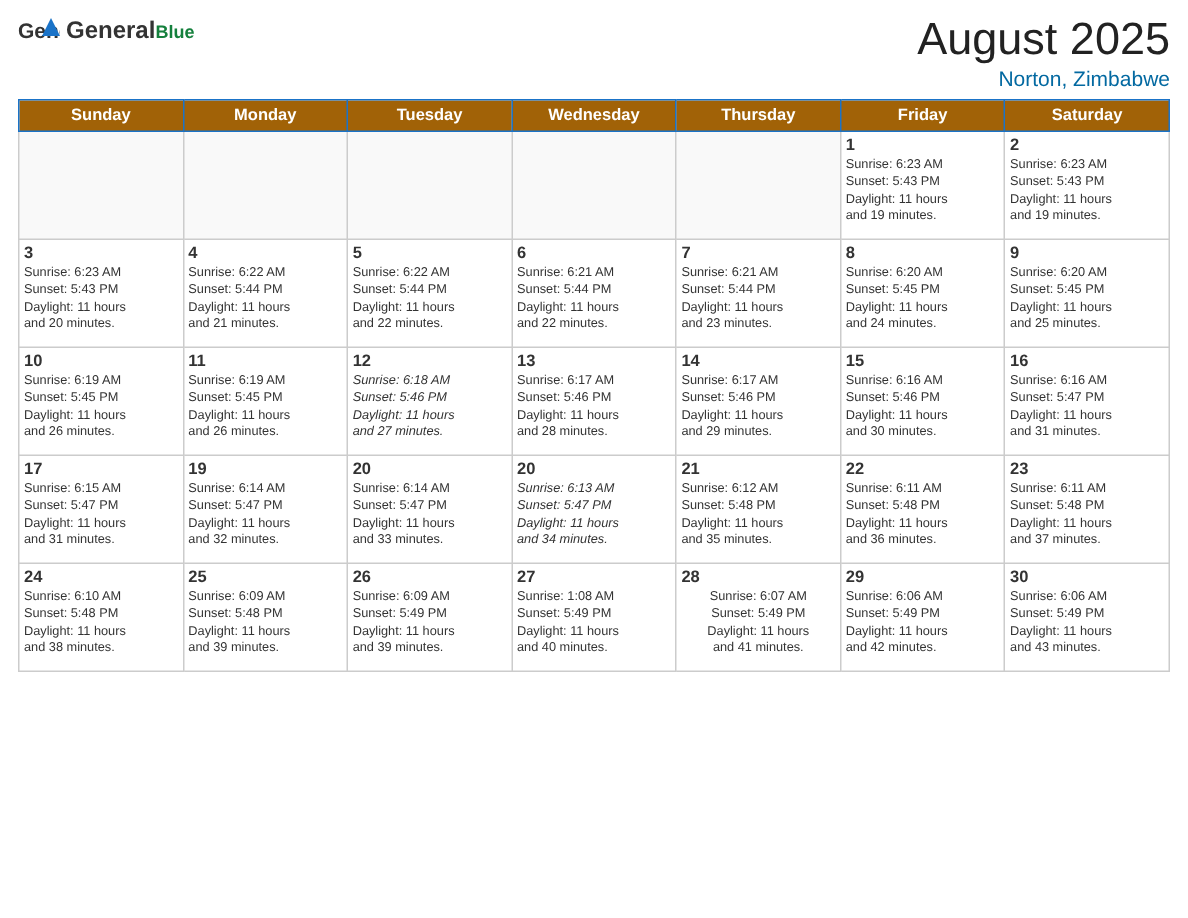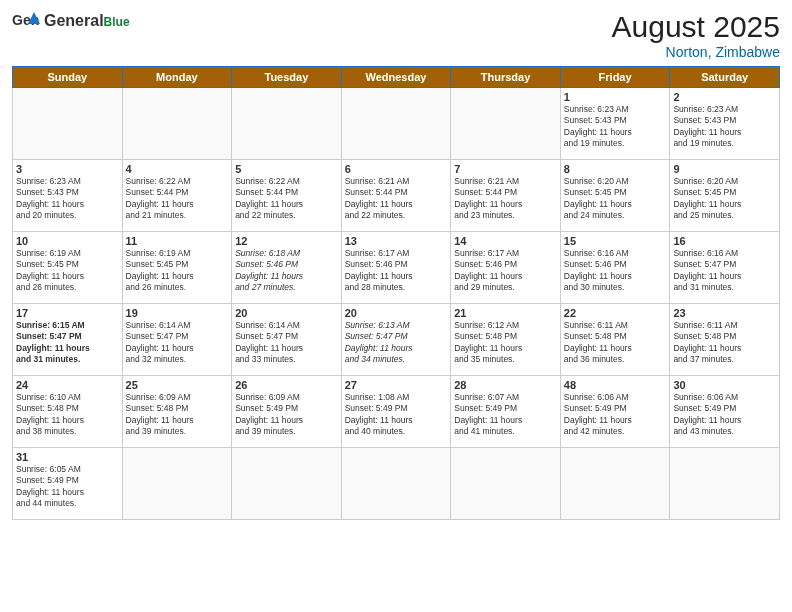--- a/index.html
+++ b/index.html
@@ -236,21 +236,21 @@
             <span class="day-num">16</span>
             <div class="day-info" style="white-space: pre-line;">Sunrise: 6:16 AM
 Sunset: 5:47 PM
 Daylight: 11 hours
 and 31 minutes.</div>
           </td>
         </tr>
         <tr>
           <td>
             <span class="day-num">17</span>
-            <div class="day-info" style="white-space: pre-line; font-weight: bold;">Sunrise: 6:15 AM
+            <div class="day-info" style="white-space: pre-line;">Sunrise: 6:15 AM
 Sunset: 5:47 PM
 Daylight: 11 hours
 and 31 minutes.</div>
           </td>
           <td>
             <span class="day-num">19</span>
             <div class="day-info" style="white-space: pre-line;">Sunrise: 6:14 AM
 Sunset: 5:47 PM
 Daylight: 11 hours
 and 32 minutes.</div>
@@ -315,50 +315,35 @@
           </td>
           <td>
             <span class="day-num">27</span>
             <div class="day-info" style="white-space: pre-line;">Sunrise: 1:08 AM
 Sunset: 5:49 PM
 Daylight: 11 hours
 and 40 minutes.</div>
           </td>
           <td>
             <span class="day-num">28</span>
-            <div class="day-info" style="white-space: pre-line;">Sunrise: 6:07 AM
+            <div class="day-info" style="white-space: pre-line; text-align: center;">Sunrise: 6:07 AM
 Sunset: 5:49 PM
 Daylight: 11 hours
 and 41 minutes.</div>
           </td>
           <td>
-            <span class="day-num">48</span>
+            <span class="day-num">29</span>
             <div class="day-info" style="white-space: pre-line;">Sunrise: 6:06 AM
 Sunset: 5:49 PM
 Daylight: 11 hours
 and 42 minutes.</div>
           </td>
           <td>
             <span class="day-num">30</span>
             <div class="day-info" style="white-space: pre-line;">Sunrise: 6:06 AM
 Sunset: 5:49 PM
 Daylight: 11 hours
 and 43 minutes.</div>
           </td>
-        </tr>
-        <tr class="last-row">
-          <td>
-            <span class="day-num">31</span>
-            <div class="day-info" style="white-space: pre-line;">Sunrise: 6:05 AM
-Sunset: 5:49 PM
-Daylight: 11 hours
-and 44 minutes.</div>
-          </td>
-          <td class="empty-cell"></td>
-          <td class="empty-cell"></td>
-          <td class="empty-cell"></td>
-          <td class="empty-cell"></td>
-          <td class="empty-cell"></td>
-          <td class="empty-cell"></td>
         </tr>
       </tbody>
   </table>
 </div>
 
 </body></html>

